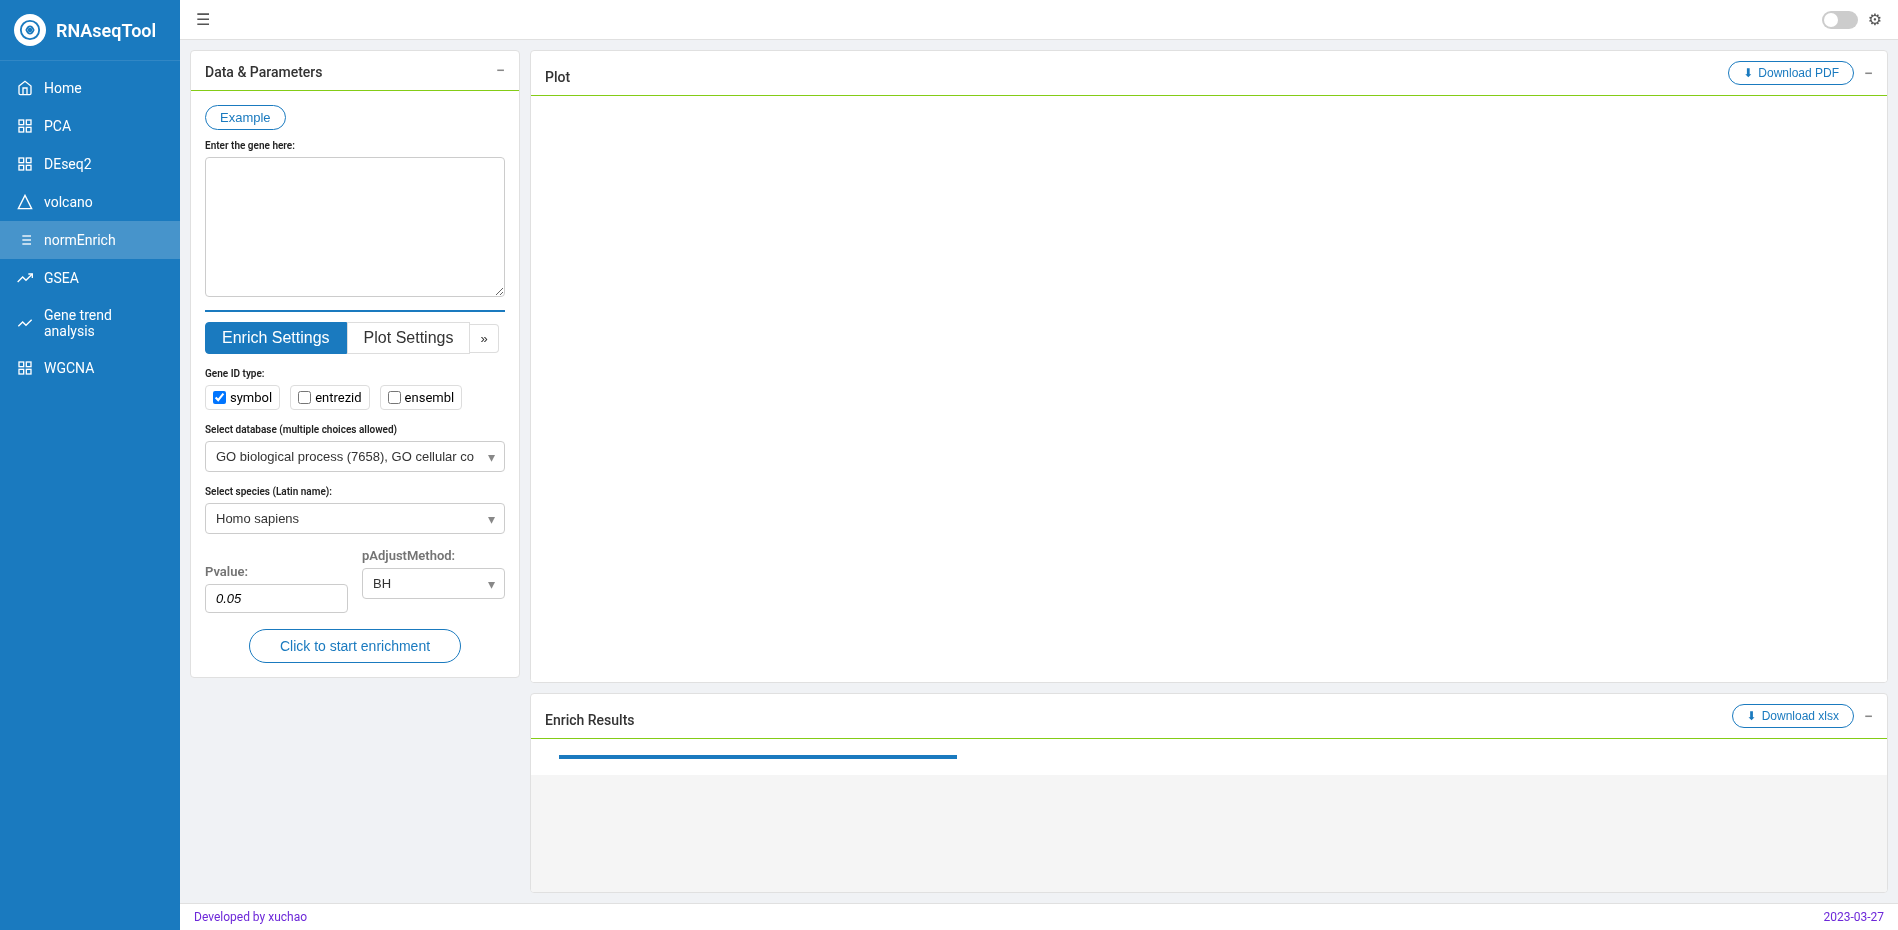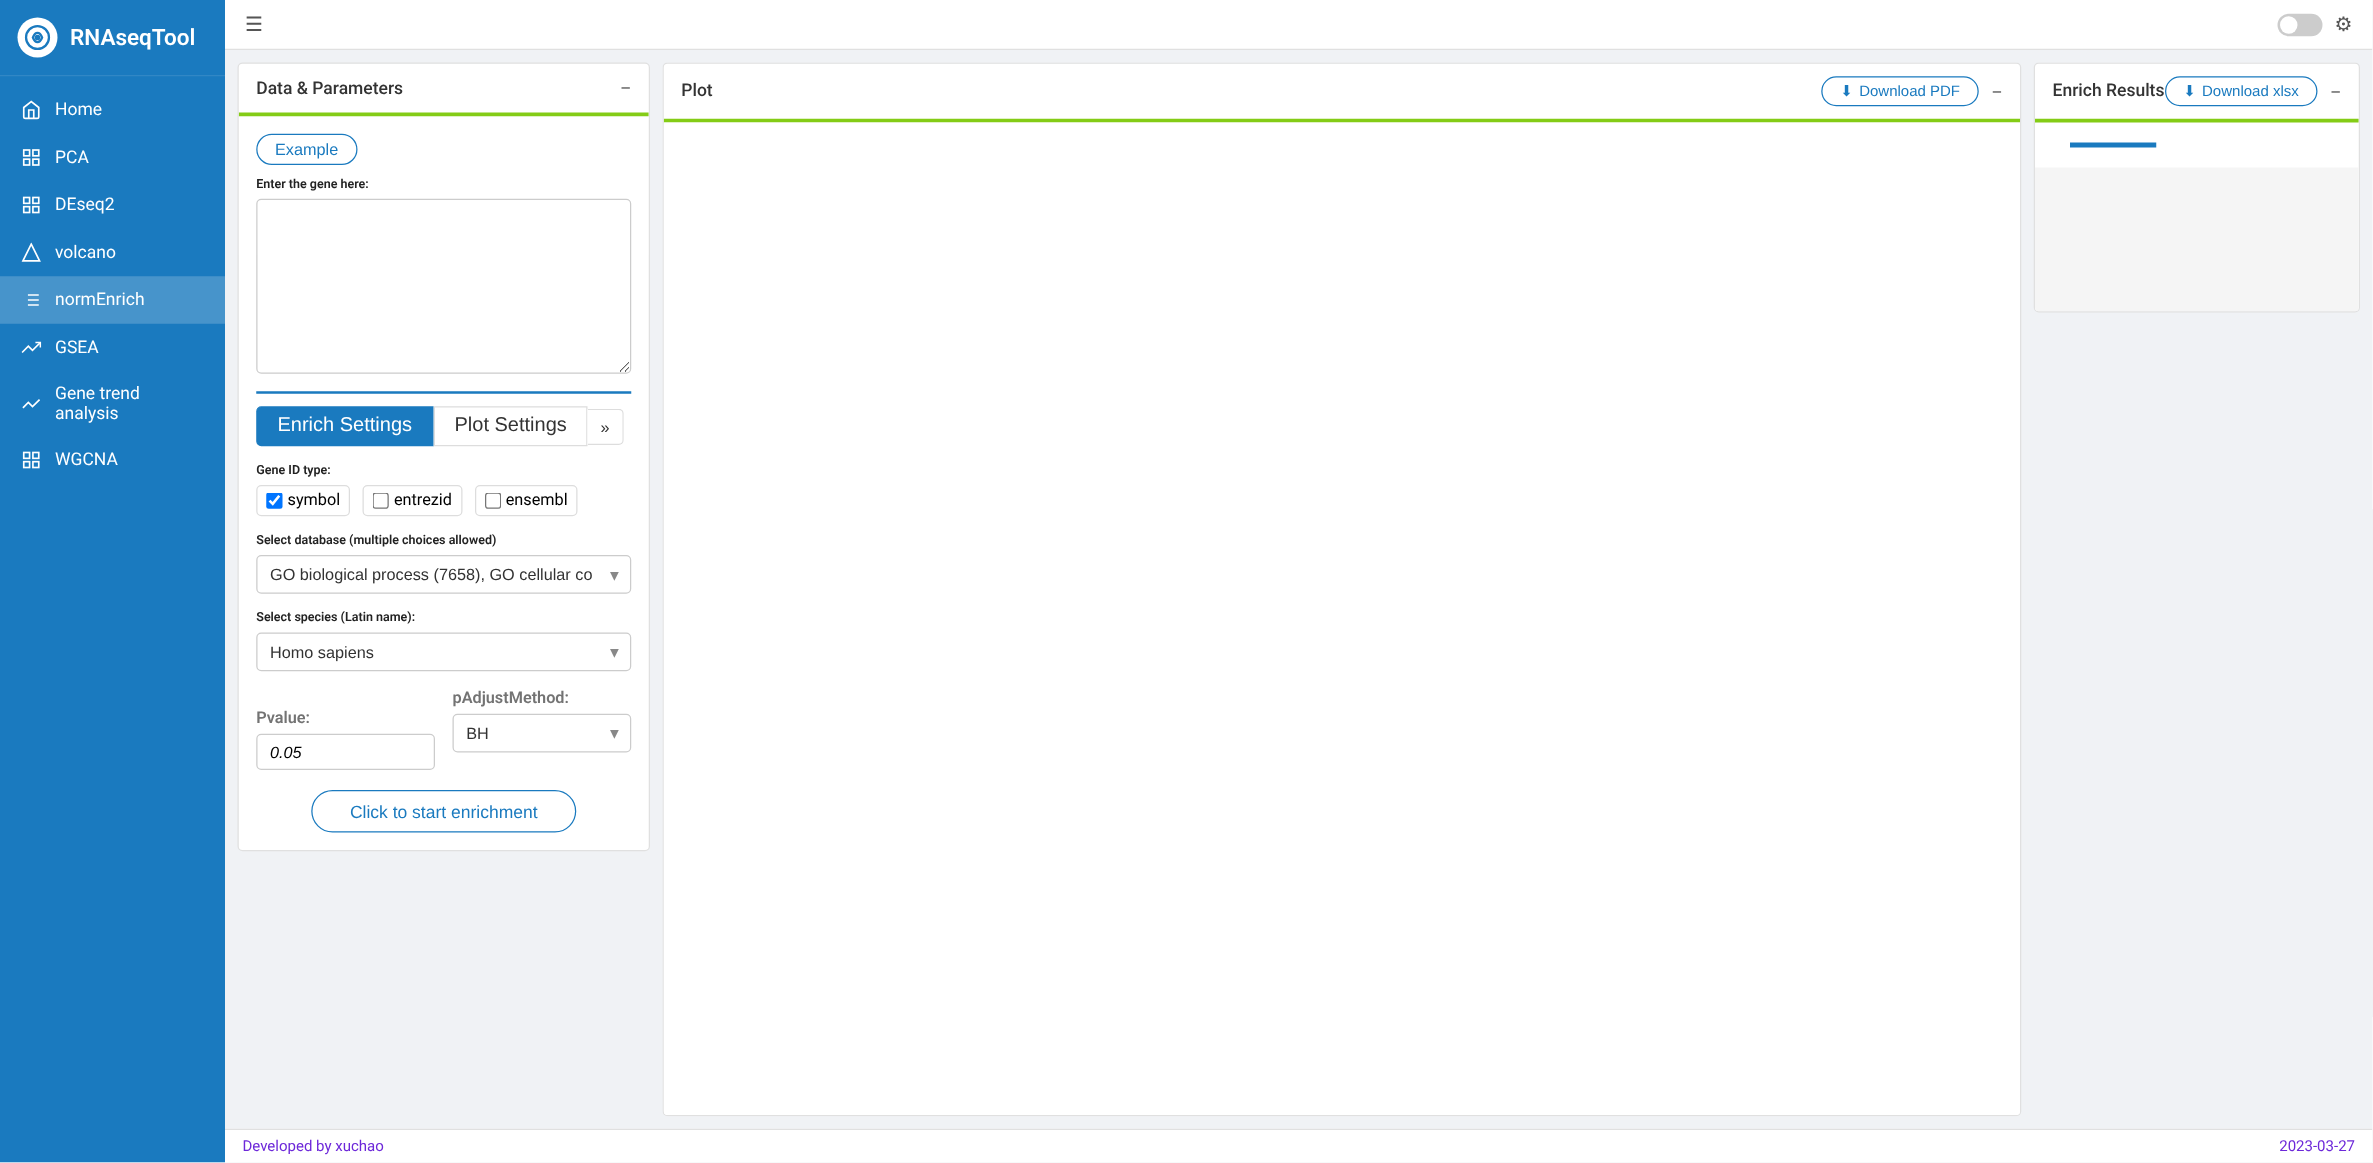--- a/index.html
+++ b/index.html
@@ -122,27 +122,27 @@
     }
 
     .card {
       background: white;
       border: 1px solid #e0e0e0;
       border-radius: 4px;
       overflow: hidden;
     }
     .card-header {
       display: flex;
-      align-items: center;
+      align-items: flex-end;
       justify-content: space-between;
       padding: 10px 14px;
       font-size: 14px;
       font-weight: 500;
       color: #333;
-      border-bottom: 3px solid #84cc16;
+      border-bottom: 1px solid #84cc16;
     }
     .card-header-icon {
       cursor: pointer;
       color: #888;
       font-size: 16px;
     }
     .card-body { padding: 14px; }
 
     
     .btn-outline {
@@ -262,21 +262,21 @@
       padding: 8px 30px;
       font-size: 14px;
       cursor: pointer;
       text-align: center;
     }
 
     
     .right-panel {
       flex: 1;
       display: flex;
-      flex-direction: row;
+      flex-direction: column;
       gap: 10px;
       min-width: 0;
       overflow: hidden;
     }
 
     .plot-card { flex: 1; min-height: 0; }
 
     .download-btn {
       border: 1px solid #1a7abf;
       color: #1a7abf;

